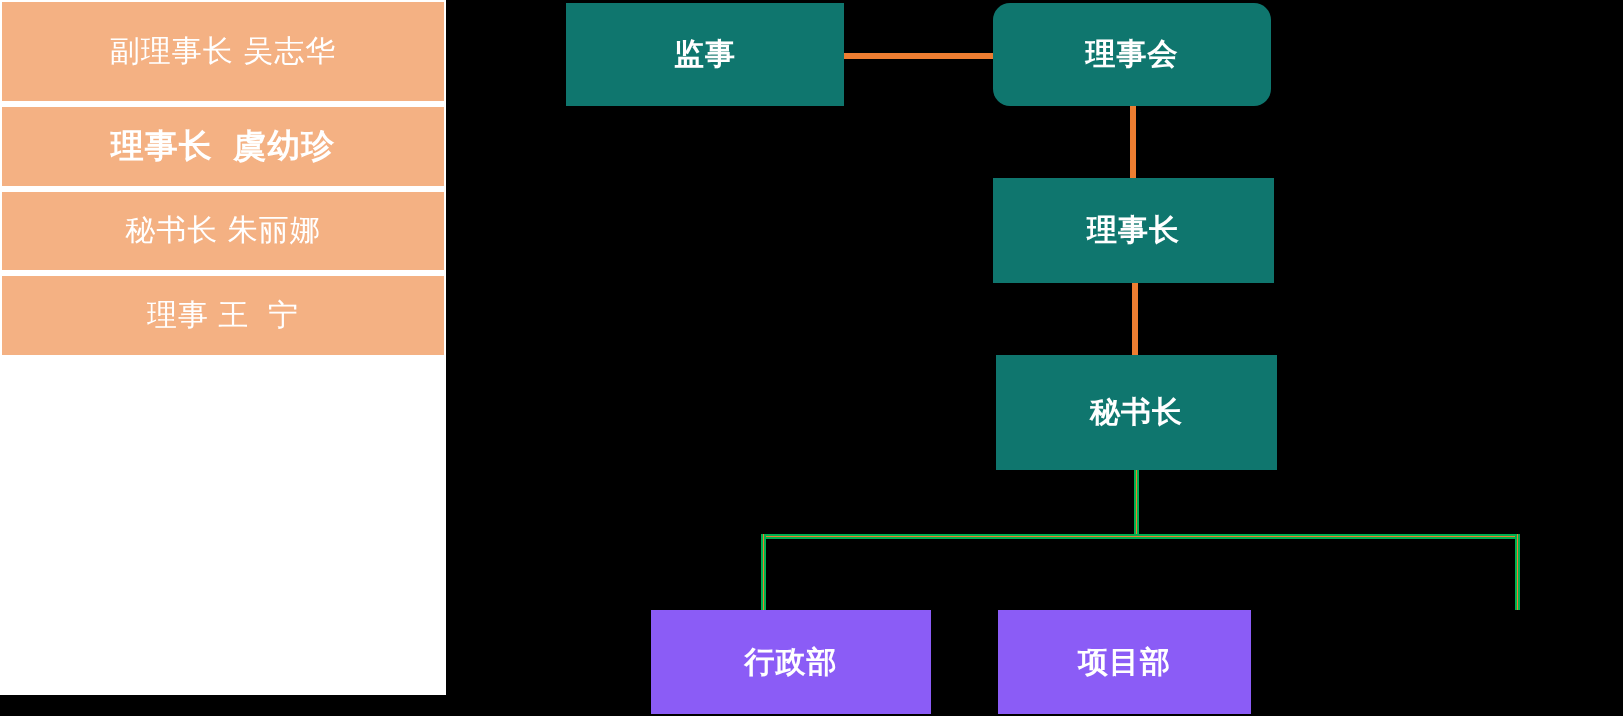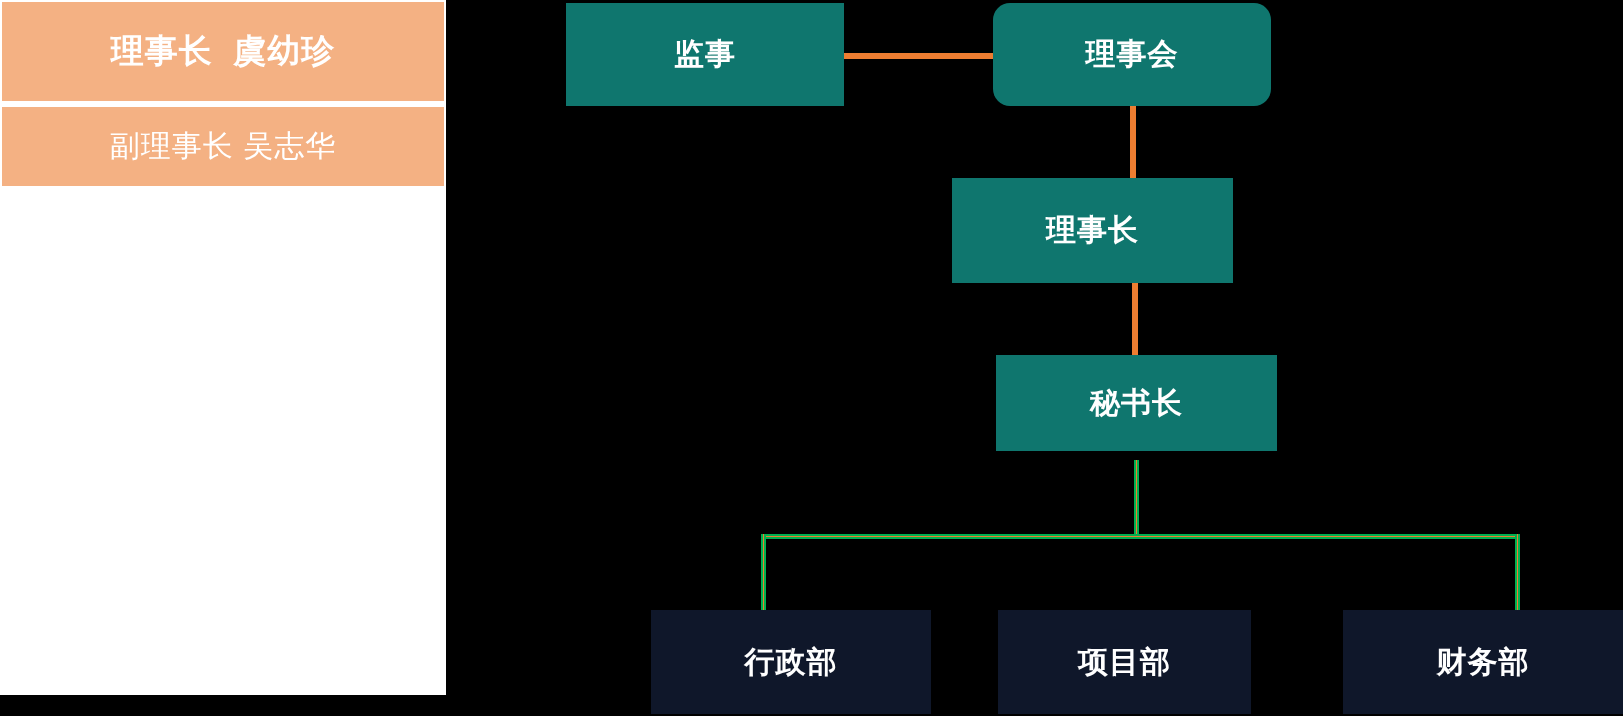--- a/index.html
+++ b/index.html
@@ -48,55 +48,56 @@
     display: flex;
     align-items: center;
     justify-content: center;
     color: #ffffff;
     font-weight: bold;
     font-size: 30px;
     white-space: pre;
     letter-spacing: 1px;
   }
   .node.orange { background: #0f766e; }
-  .node.green  { background: #0f172a; }
+  .node.green  { background: #8b5cf6; }
 
   
   .conn { position: absolute; }
   .conn.o { background: #ED7D31; }
   .conn.gv {
     width: 5px;
     background: linear-gradient(to right, #00B050 0 2px, #ED7D31 2px 3px, #00B050 3px 5px);
   }
   .conn.gh {
     height: 5px;
     background: linear-gradient(to bottom, #00B050 0 2px, #ED7D31 2px 3px, #00B050 3px 5px);
   }
 </style>
 </head>
 <body>
 
 <div class="canvas">
 
   <div class="roster">
+    <div class="roster-row">副理事长 吴志华</div>
     <div class="roster-row head">理事长  虞幼珍</div>
-    <div class="roster-row">副理事长 吴志华</div>
+    <div class="roster-row">秘书长 朱丽娜</div>
+    <div class="roster-row">理事 王  宁</div>
   </div>
 
   <div class="conn o" style="left:844px; top:53px;  width:149px; height:6px;"></div>
   <div class="conn o" style="left:1130px; top:106px; width:6px; height:72px;"></div>
   <div class="conn o" style="left:1132px; top:283px; width:6px; height:72px;"></div>
 
   <div class="conn gv" style="left:1134px; top:460px; height:76px;"></div>
   <div class="conn gh" style="left:761px; top:534px; width:759px;"></div>
   <div class="conn gv" style="left:761px; top:534px; height:76px;"></div>
   <div class="conn gv" style="left:1515px; top:534px; height:76px;"></div>
 
   <div class="node orange" style="left:566px;  top:3px;   width:278px; height:103px;">监事</div>
   <div class="node orange" style="left:993px;  top:3px;   width:278px; height:103px;border-radius:17px;">理事会</div>
-  <div class="node orange" style="left:952px;  top:178px; width:281px; height:105px;">理事长</div>
-  <div class="node orange" style="left:996px;  top:355px; width:281px; height:96px;">秘书长</div>
+  <div class="node orange" style="left:993px;  top:178px; width:281px; height:105px;">理事长</div>
+  <div class="node orange" style="left:996px;  top:355px; width:281px; height:115px;">秘书长</div>
 
   <div class="node green" style="left:651px;  top:610px; width:280px; height:104px;">行政部</div>
   <div class="node green" style="left:998px;  top:610px; width:253px; height:104px;">项目部</div>
-  <div class="node green" style="left:1343px; top:610px; width:280px; height:104px;">财务部</div>
 
 </div>
 
 </body></html>

